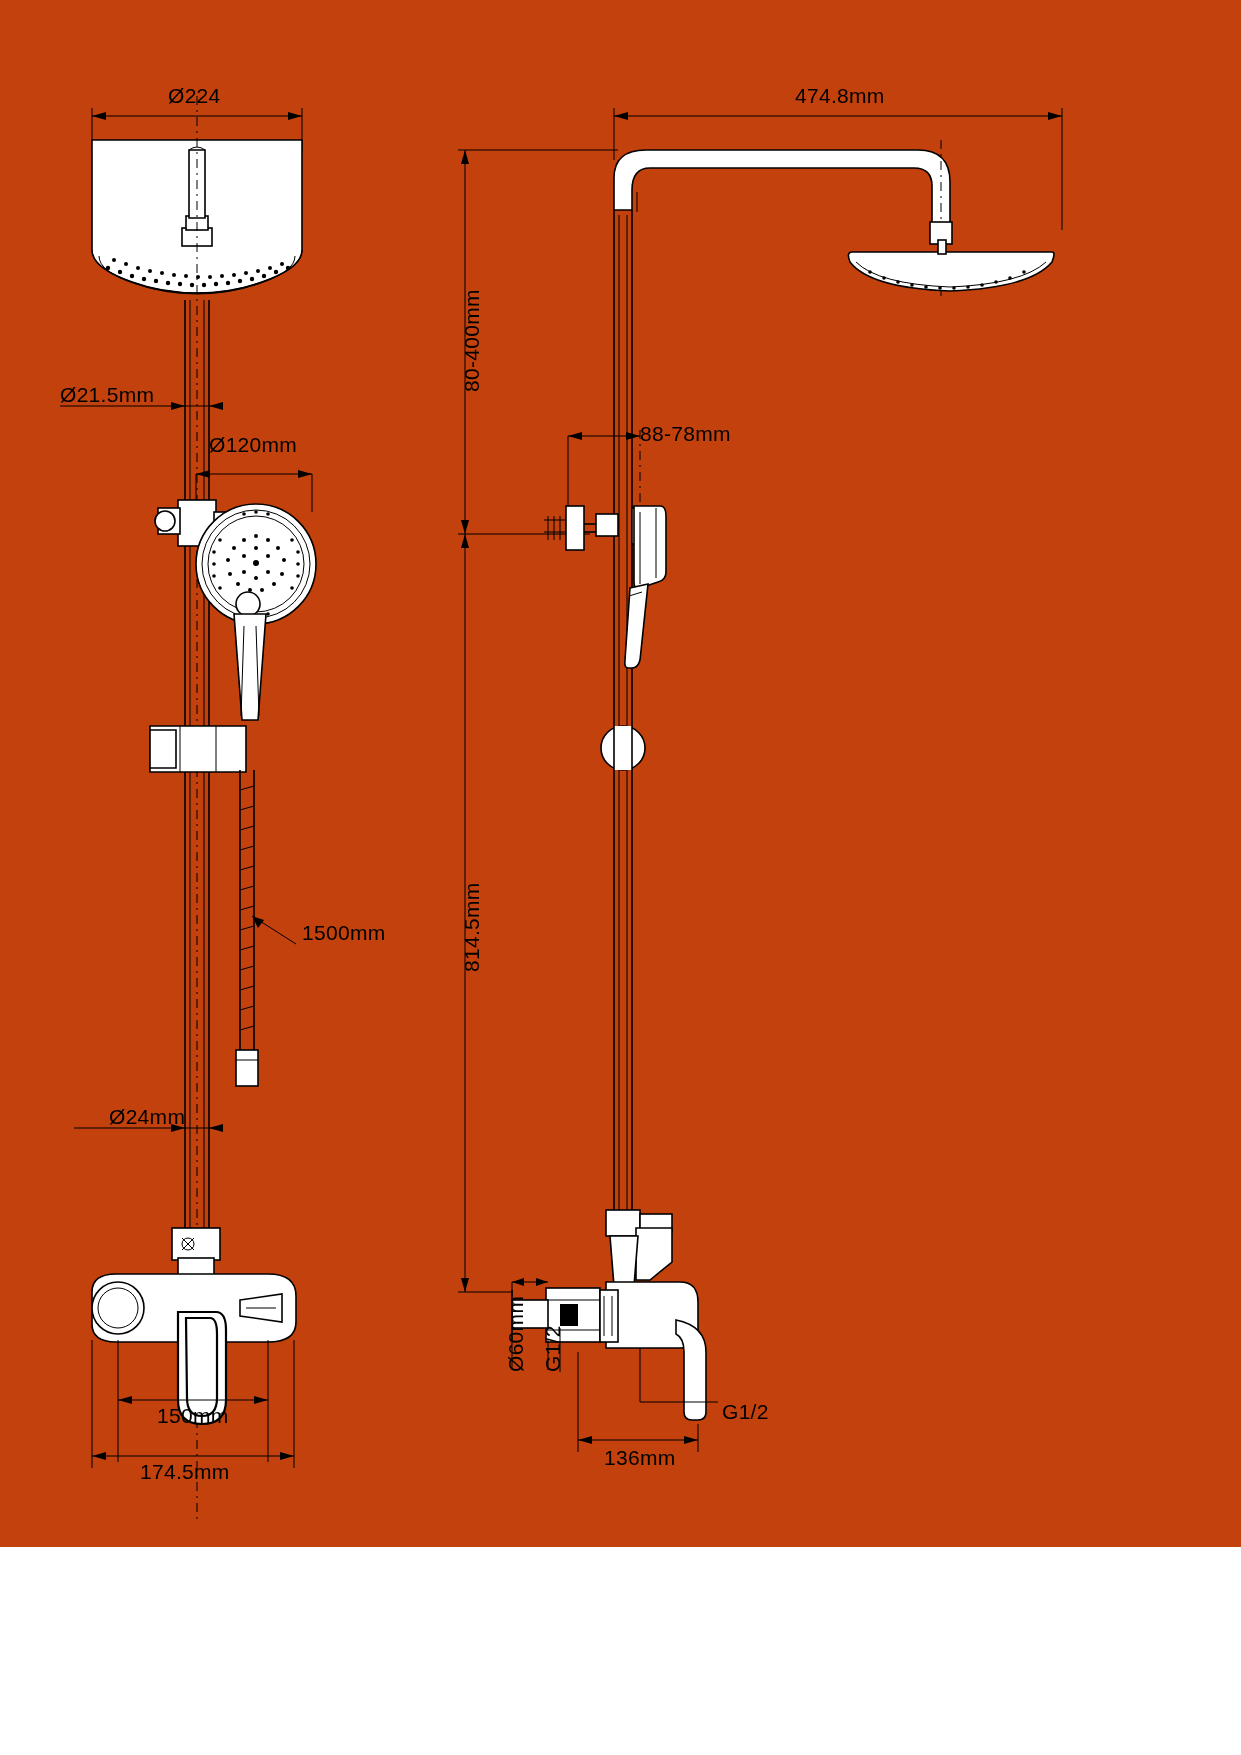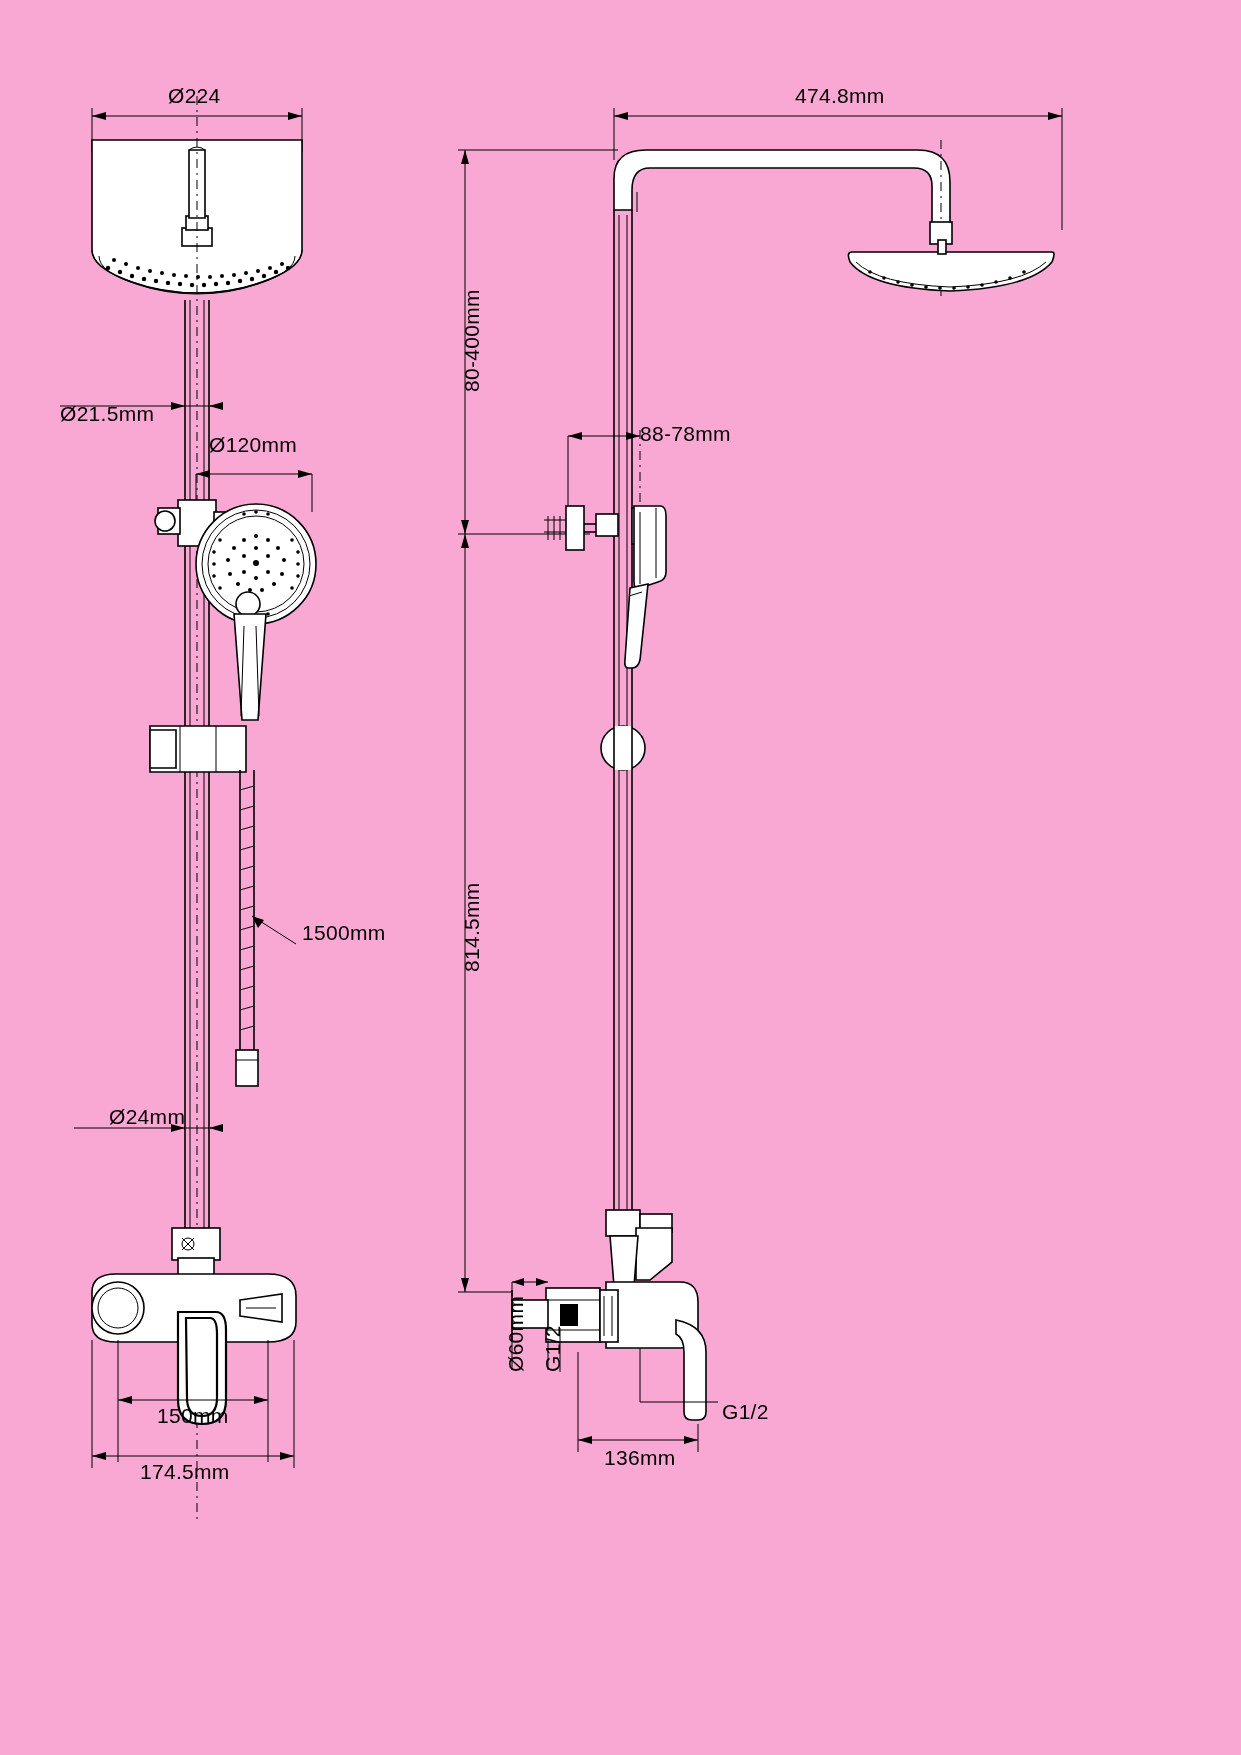--- a/index.html
+++ b/index.html
@@ -1,17 +1,17 @@
 <!DOCTYPE html>
 <html><head>
 <meta charset="utf-8">
 <style>
   html,body{margin:0;padding:0;background:#ffffff;}
   body{width:1241px;height:1755px;font-family:"Liberation Sans",sans-serif;color:#000;}
-  #sheet{position:relative;width:1241px;height:1755px;overflow:hidden;background:#f9a8d4;}
+  #sheet{position:relative;width:1241px;height:1547px;overflow:hidden;background:#c2410c;}
   .dim{position:absolute;font-size:21px;color:#000;white-space:nowrap;letter-spacing:0.3px;}
   .dim.vert{transform-origin:left top;}
   svg{position:absolute;left:0;top:0;}
   .ln{stroke:#000;fill:none;}
   .thin{stroke-width:1;}
   .med{stroke-width:1.6;}
   .thick{stroke-width:2.2;}
   .dash{stroke-dasharray:9 5 2 5;stroke-width:1;}
   .fillw{fill:#fff;}
   .fillk{fill:#000;}
@@ -368,21 +368,21 @@
     <line class="ln thin" x1="578" y1="1440" x2="698" y2="1440"></line>
     <polygon class="fillk" points="578,1440 592,1436 592,1444"></polygon>
     <polygon class="fillk" points="698,1440 684,1436 684,1444"></polygon>
     <line class="ln thin" x1="578" y1="1352" x2="578" y2="1452"></line>
     <line class="ln thin" x1="698" y1="1424" x2="698" y2="1452"></line>
   </g>
 
 </svg>
 
 <div class="dim" style="left:168px;top:84px;">Ø224</div>
-<div class="dim" style="left:60px;top:383px;margin-top:19px;">Ø21.5mm</div>
+<div class="dim" style="left:60px;top:383px;">Ø21.5mm</div>
 <div class="dim" style="left:209px;top:433px;">Ø120mm</div>
 <div class="dim" style="left:302px;top:921px;">1500mm</div>
 <div class="dim" style="left:76px;top:1105px;margin-left:33px;">Ø24mm</div>
 <div class="dim" style="left:157px;top:1404px;">150mm</div>
 <div class="dim" style="left:140px;top:1460px;">174.5mm</div>
 
 <div class="dim" style="left:795px;top:84px;">474.8mm</div>
 <div class="dim vert" style="left:460px;top:392px;transform:rotate(-90deg);">80-400mm</div>
 <div class="dim" style="left:640px;top:422px;">88-78mm</div>
 <div class="dim vert" style="left:460px;top:972px;transform:rotate(-90deg);">814.5mm</div>

